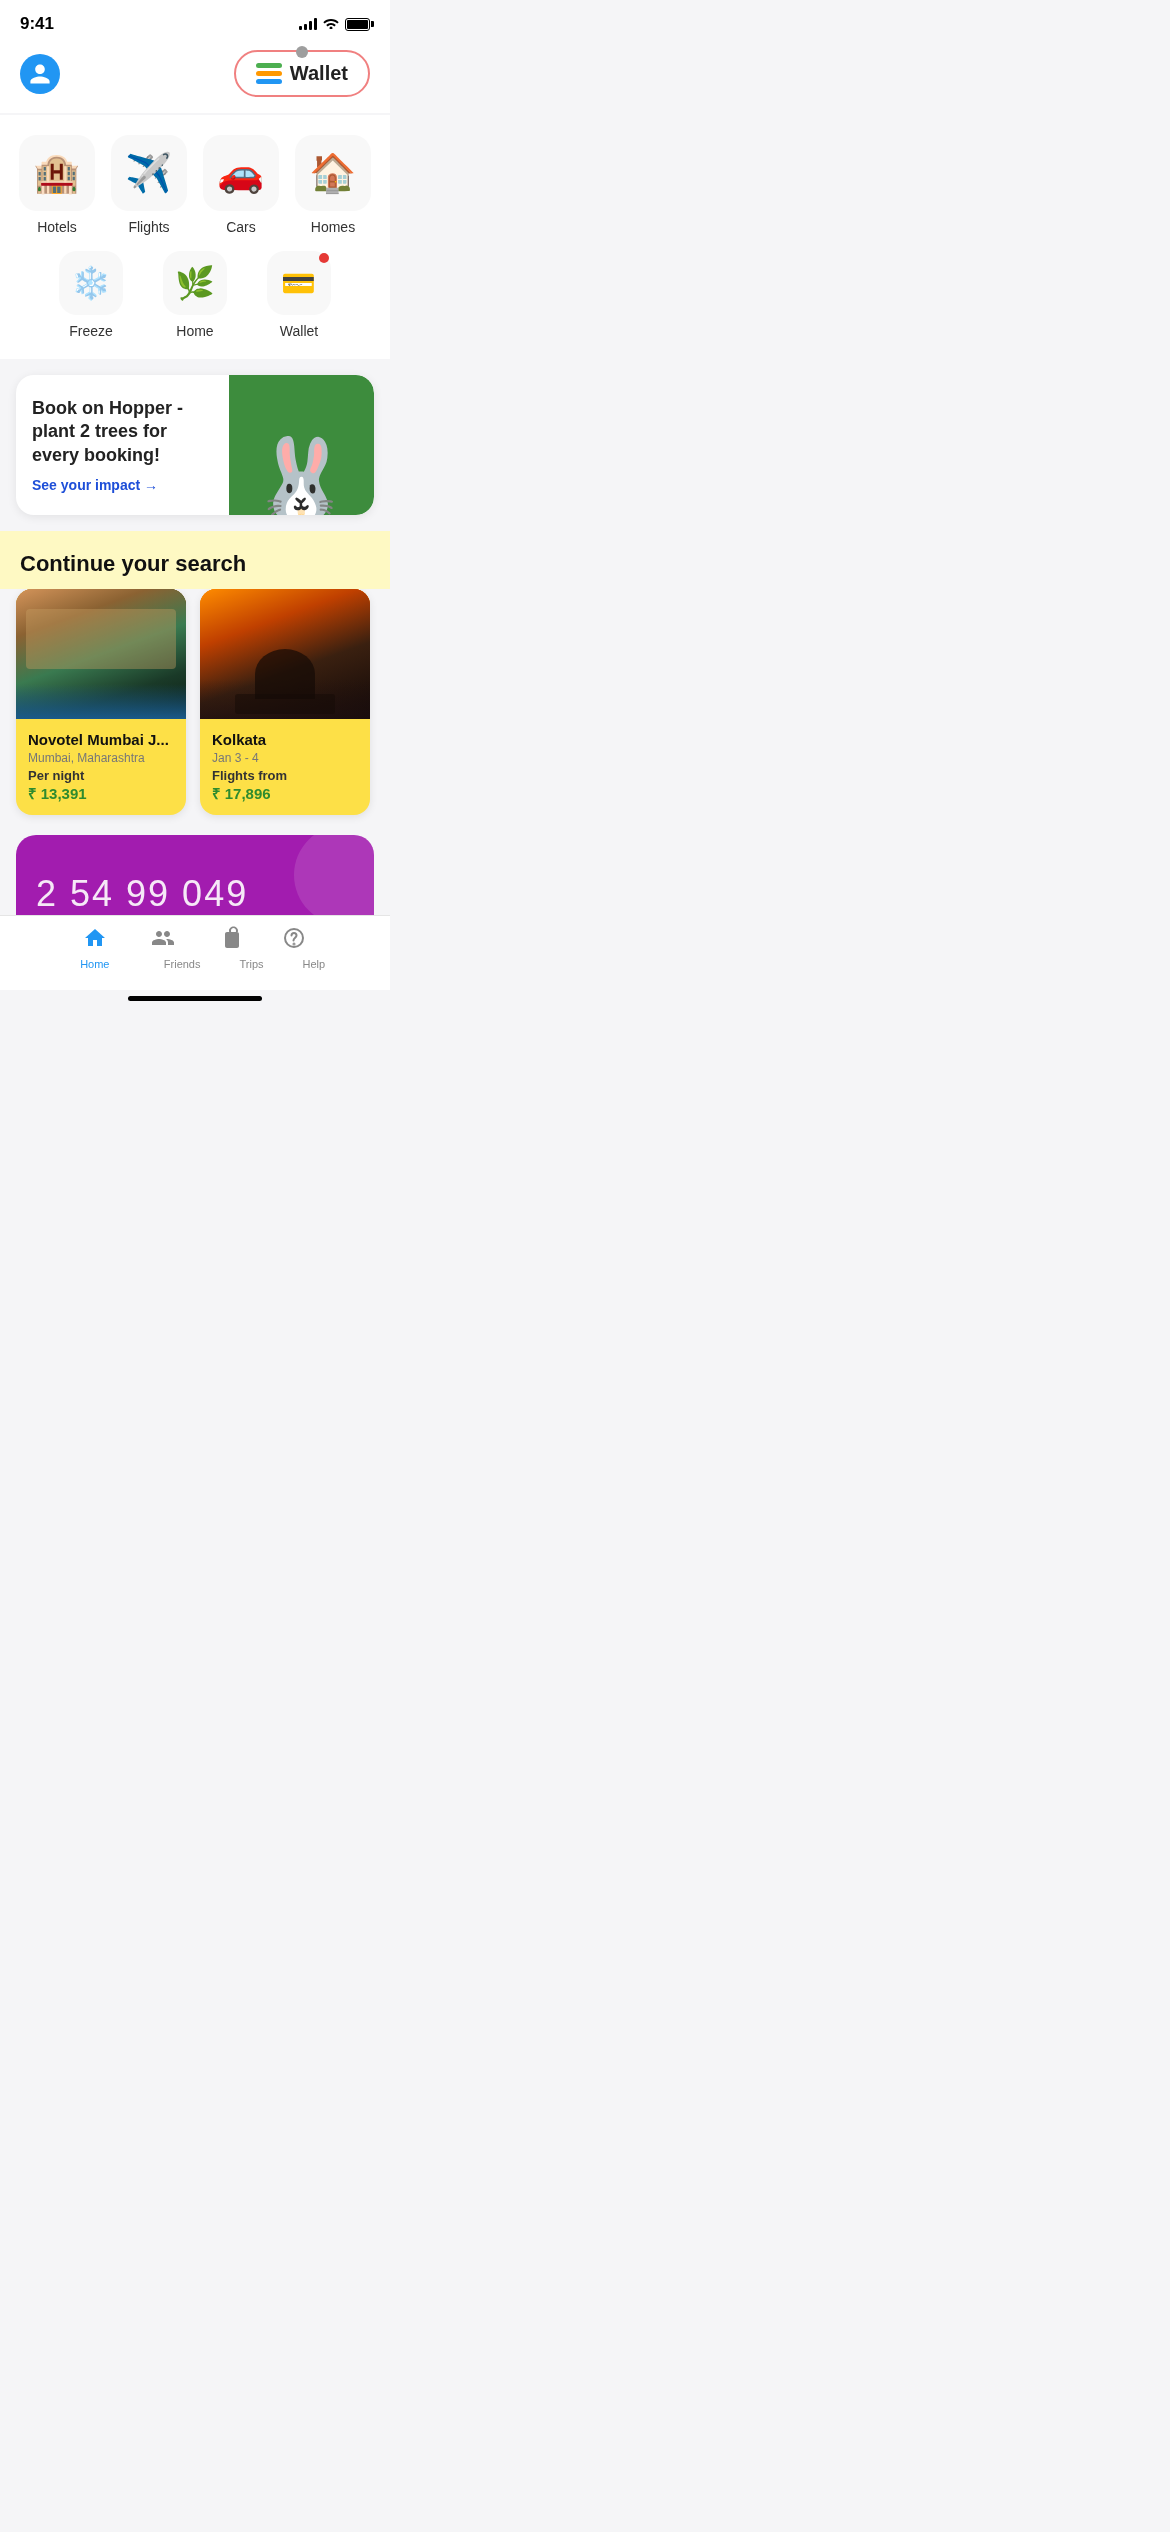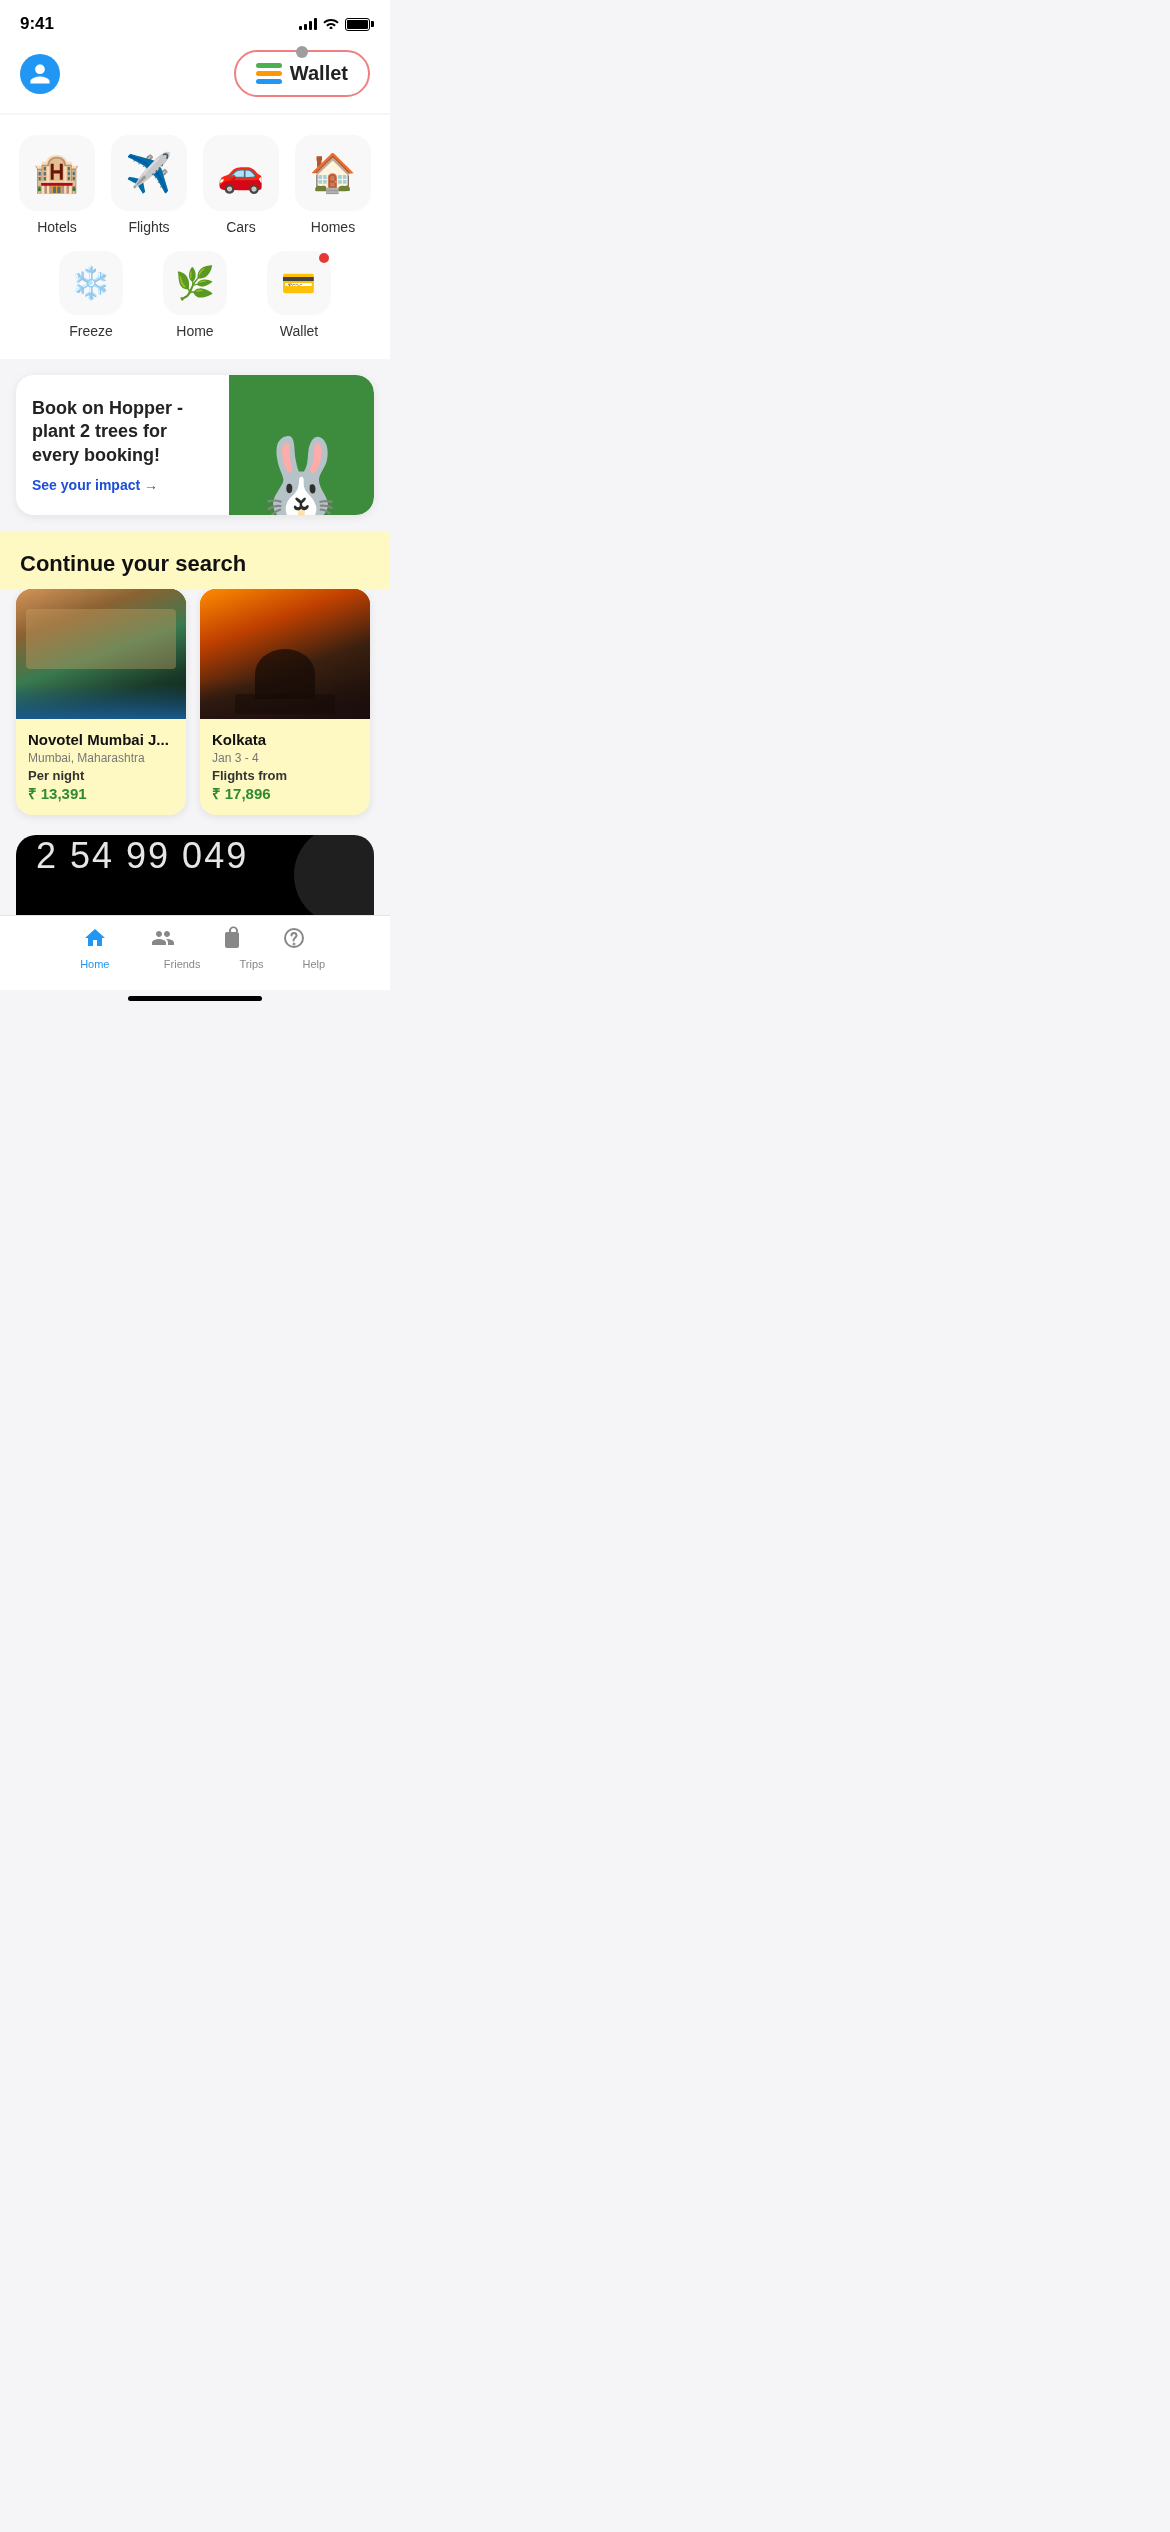--- a/index.html
+++ b/index.html
@@ -244,21 +244,21 @@
     
     .search-cards {
       display: flex;
       gap: 14px;
       padding: 0 16px 20px;
       overflow-x: auto;
       background: #f5f5f7;
     }
     .search-card {
       min-width: 170px;
-      background: #fef9c3;
+      background: #fde047;
       border-radius: 16px;
       overflow: hidden;
       box-shadow: 0 2px 8px rgba(0,0,0,0.09);
       flex-shrink: 0;
     }
     .search-card-image {
       width: 100%;
       height: 130px;
       object-fit: cover;
       display: block;
@@ -309,26 +309,26 @@
       color: #333;
     }
     .card-price {
       font-size: 15px;
       font-weight: 700;
       color: #2e8b2e;
     }
 
     
     .bottom-card {
-      background: #000000;
+      background: #a21caf;
       margin: 0 16px;
       border-radius: 20px 20px 0 0;
       height: 80px;
       display: flex;
-      align-items: flex-start;
+      align-items: flex-end;
       padding: 0 20px;
       position: relative;
       overflow: hidden;
     }
     .bottom-card-number {
       font-size: 36px;
       font-weight: 300;
       color: rgba(255,255,255,0.9);
       letter-spacing: 2px;
     }

